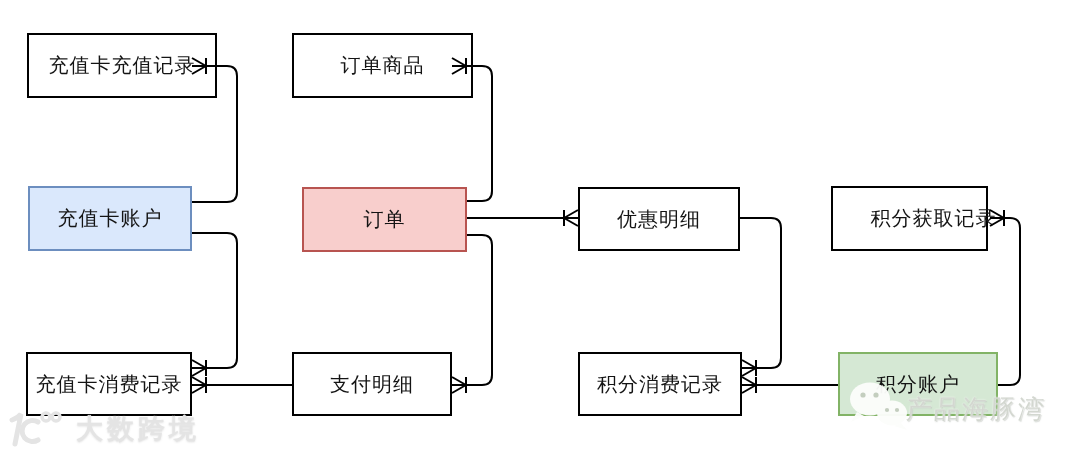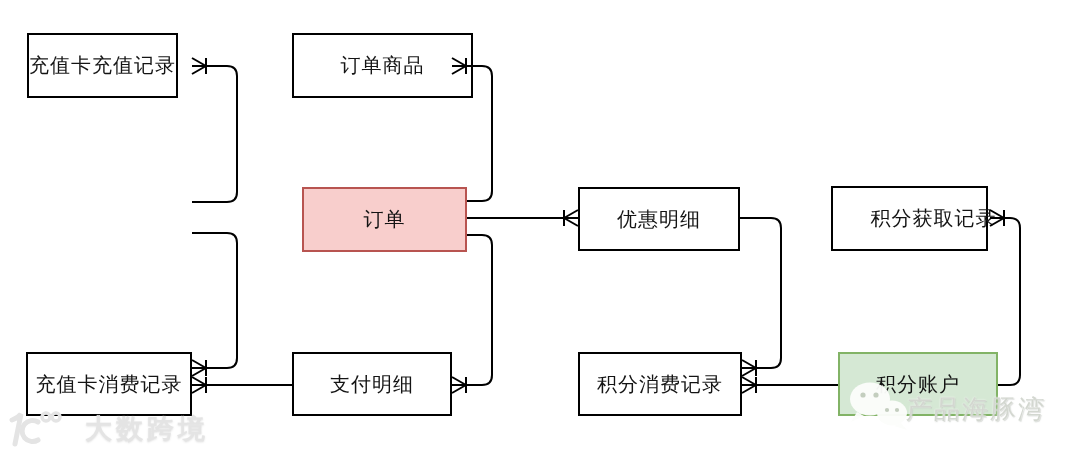--- a/index.html
+++ b/index.html
@@ -10,47 +10,50 @@
   .entity{
     position:absolute;box-sizing:border-box;
     border:2px solid #000000;background:#ffffff;
     display:flex;align-items:center;justify-content:center;
     font-size:20px;color:#141414;letter-spacing:1px;
     z-index:1;white-space:nowrap;
   }
   .wires{position:absolute;left:0;top:0;z-index:2;pointer-events:none;}
   .wm-left{
     position:absolute;left:5px;top:410px;height:38px;z-index:3;
-    display:flex;align-items:center;gap:22px;pointer-events:none;
+    display:flex;align-items:center;gap:13px;pointer-events:none;
   }
   .wm-left .wm-text{
     font-size:27px;font-weight:bold;letter-spacing:4px;
     color:#e4e4e4;text-shadow:0 1px 2px rgba(190,190,190,0.45), 0 0 1px #ffffff;
   }
   .wm-right{position:absolute;left:848px;top:382px;z-index:3;pointer-events:none;}
   .wm-right .wm-text{
     position:absolute;left:58px;top:10px;width:200px;
     font-size:26px;letter-spacing:2px;transform:skewX(-3deg);
     color:#d3d7d0;text-shadow:0 0 2px rgba(255,255,255,0.9), 1px 1px 1px rgba(170,175,168,0.5);
     white-space:nowrap;
   }
 </style>
 </head>
 <body>
 
 <div class="canvas">
 
-  <div class="entity" style="left: 27px; top: 33px; width: 151px; height: 65px; background: rgb(255, 255, 255); border-color: rgb(0, 0, 0);">
+  <div class="entity" style="left: 27px; top: 33px; width: 190px; height: 65px; background: rgb(255, 255, 255); border-color: rgb(0, 0, 0);">
     <span>充值卡充值记录</span>
   </div>
 
   <div class="entity" style="left: 292px; top: 33px; width: 181px; height: 65px; background: rgb(255, 255, 255); border-color: rgb(0, 0, 0);">
     <span>订单商品</span>
   </div>
 
+  <div class="entity" style="left: 28px; top: 186px; width: 164px; height: 65px; background: rgb(218, 232, 252); border-color: rgb(108, 142, 191);">
+    <span>充值卡账户</span>
+  </div>
 
   <div class="entity" style="left: 302px; top: 187px; width: 165px; height: 65px; background: rgb(248, 206, 204); border-color: rgb(184, 84, 80);">
     <span>订单</span>
   </div>
 
   <div class="entity" style="left: 578px; top: 187px; width: 162px; height: 64px; background: rgb(255, 255, 255); border-color: rgb(0, 0, 0); font-family: Liberation Mono, monospace;">
     <span>优惠明细</span>
   </div>
 
   <div class="entity" style="left: 831px; top: 186px; width: 157px; height: 65px; background: rgb(255, 255, 255); border-color: rgb(0, 0, 0); padding-left: 48px;">

